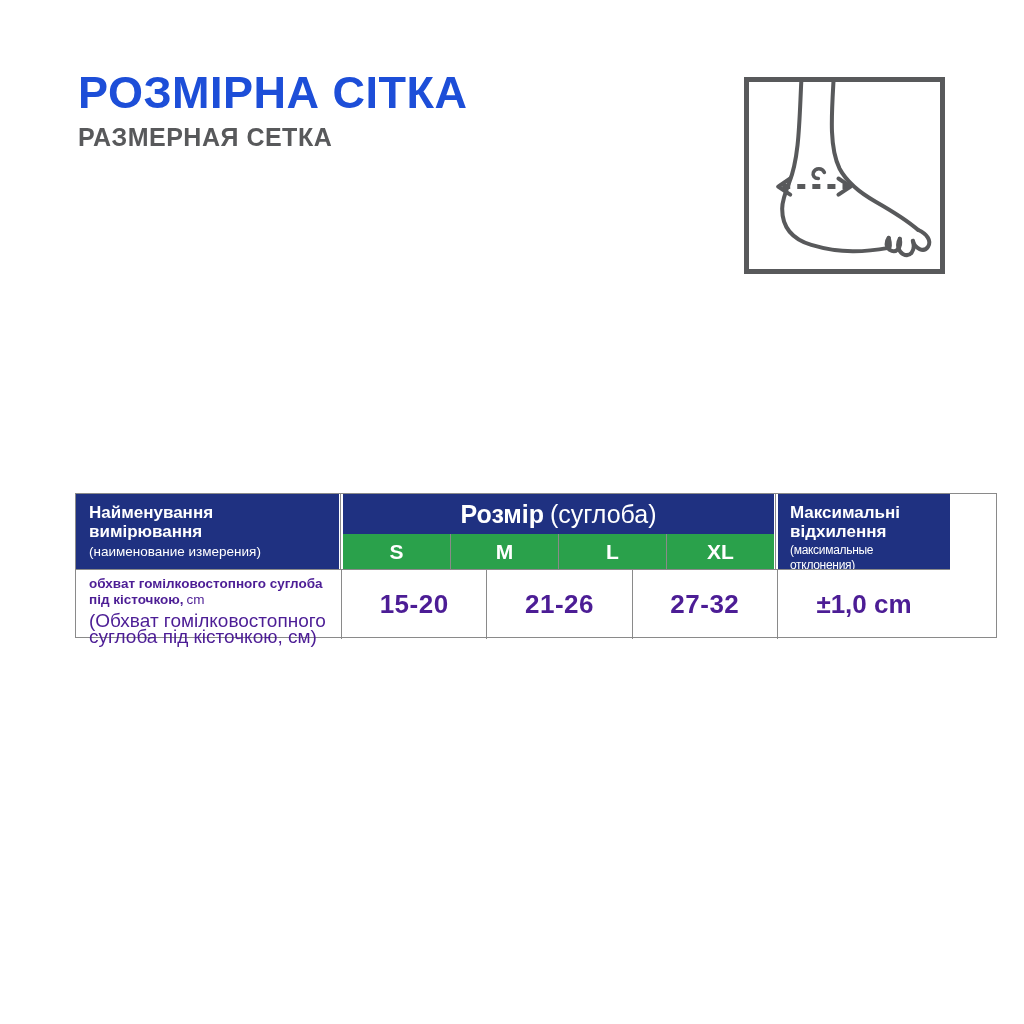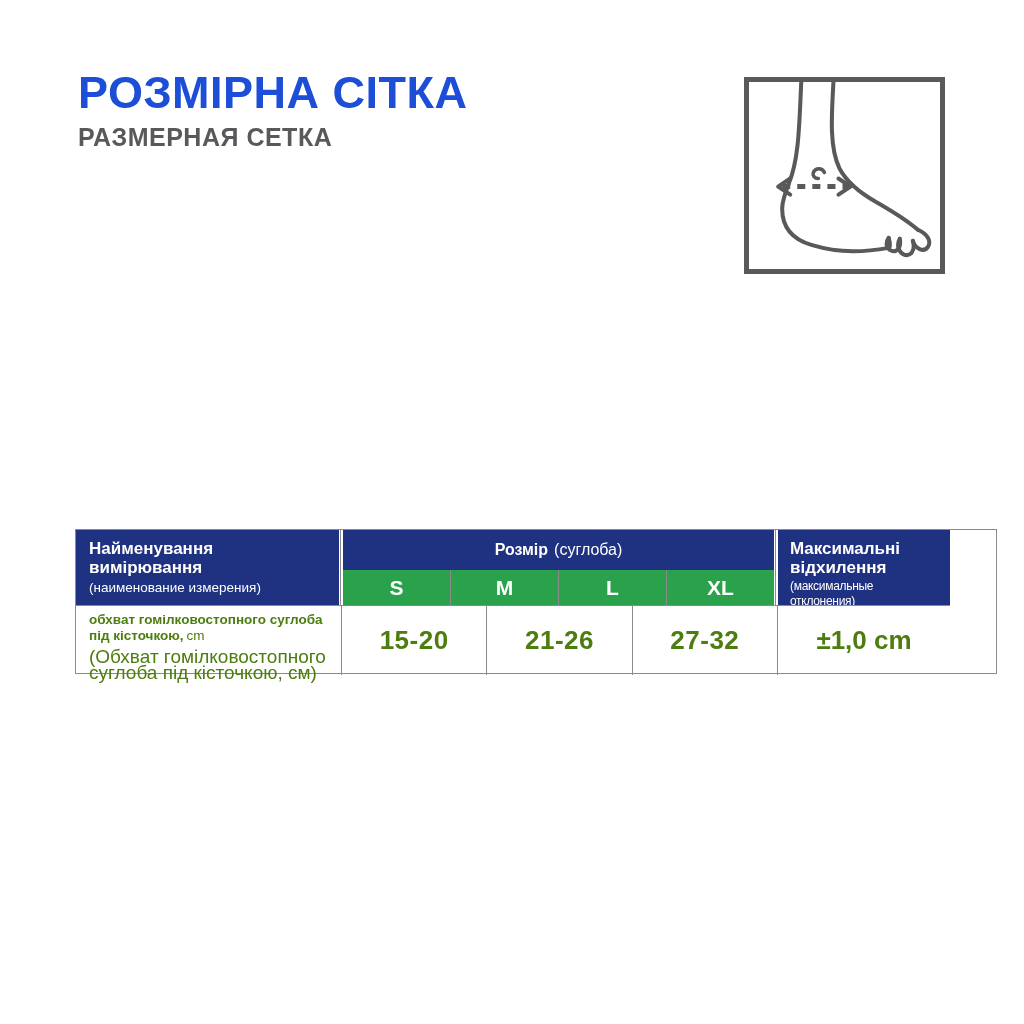--- a/index.html
+++ b/index.html
@@ -20,46 +20,46 @@
     position:absolute;left:744px;top:77px;width:191px;height:187px;
     border:5px solid #58595B;background:#fff;
   }
   .icon-box svg{display:block;width:100%;height:100%;}
   
   .size-table{
     position:absolute;left:75px;top:493px;width:922px;height:145px;
     display:grid;box-sizing:border-box;
     grid-template-columns:263px 4px 431px 4px 172px;
     grid-template-rows:40px 35px 70px;
-    border:1px solid #8A8A8A;background:#fff;margin-top:36px;
+    border:1px solid #8A8A8A;background:#fff;
   }
   .size-table *{box-sizing:border-box;}
   .blue{background:#1F3181;color:#fff;}
   .cell-measure{grid-column:1;grid-row:1/3;padding:9px 10px 0 13px;}
   .hdr-line{font-size:17px;line-height:19px;font-weight:bold;}
   .hdr-sub{font-size:13.5px;line-height:15px;font-weight:normal;margin-top:3px;}
   .gap{grid-row:1/3;background:#fff;position:relative;}
   .gap-1{grid-column:2;}
   .gap-2{grid-column:4;}
   .gap::after{content:"";position:absolute;left:1px;top:0;bottom:0;width:1px;background:#8A8A8A;}
   .cell-sizeband{
-    grid-column:3;grid-row:1;display:flex;align-items:center;justify-content:center;font-size:16px;
+    grid-column:3;grid-row:1;display:flex;align-items:center;justify-content:center;font-size:25px;
   }
   .cell-sizeband .b{font-weight:bold;}
   .cell-sizeband .n{font-weight:normal;margin-left:6px;}
   .green-row{grid-column:3;grid-row:2;display:flex;background:#2AA14B;}
   .green-cell{
     flex:1;display:flex;align-items:center;justify-content:center;
     color:#fff;font-size:21px;font-weight:bold;
   }
   .green-cell + .green-cell{border-left:1px solid #8A8A8A;}
   .cell-dev{grid-column:5;grid-row:1/3;padding:9px 16px 0 12px;}
   .cell-dev .hdr-sub{font-size:12px;letter-spacing:-0.3px;margin-top:2px;}
   .data-row{
-    grid-column:1/-1;grid-row:3;display:flex;border-top:1px solid #8A8A8A;color:#4d7c0f;
+    grid-column:1/-1;grid-row:3;display:flex;border-top:1px solid #8A8A8A;color:#4c1d95;
   }
   .data-name{width:265px;padding:6px 10px 0 13px;}
   .data-name .nm{font-size:13.5px;line-height:15.5px;font-weight:bold;}
   .data-name .nm .unit{font-weight:normal;margin-left:3px;}
   .data-name .alt{font-size:19px;line-height:16px;font-weight:normal;margin-top:6px;}
   .data-val{
     flex:1;border-left:1px solid #8A8A8A;display:flex;align-items:center;justify-content:center;
     font-size:26px;font-weight:bold;letter-spacing:.5px;
   }
   .data-dev{

